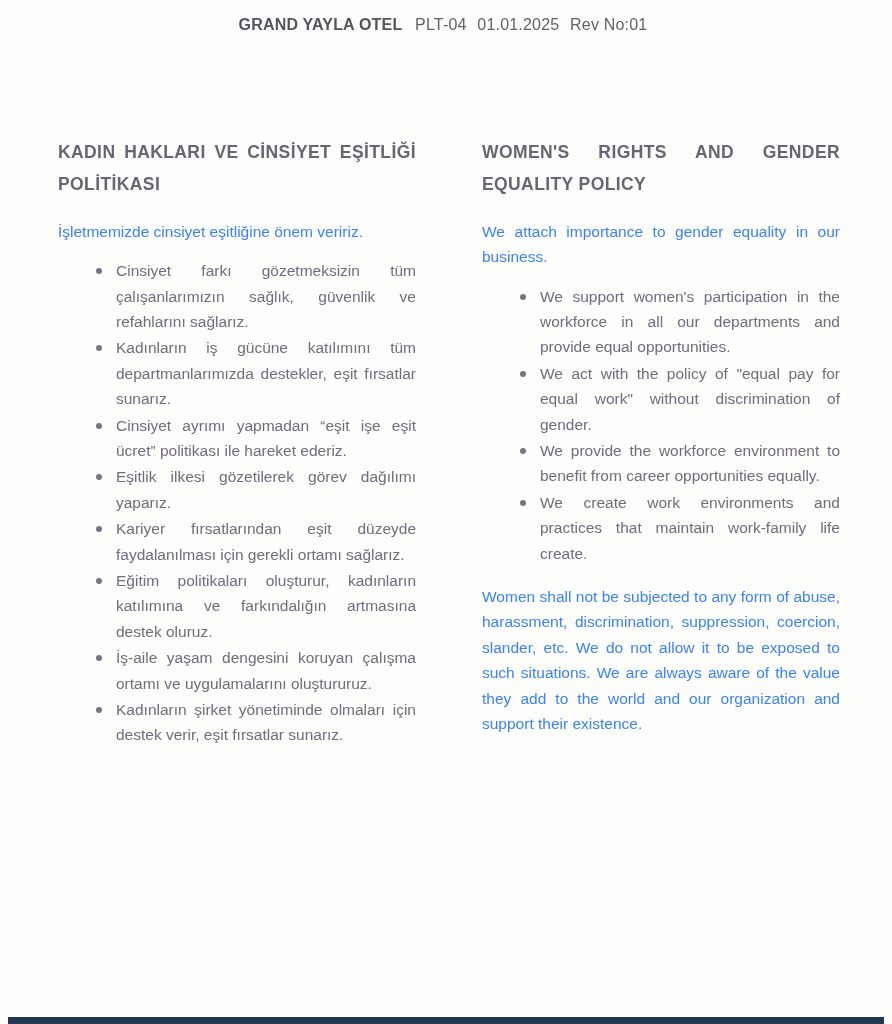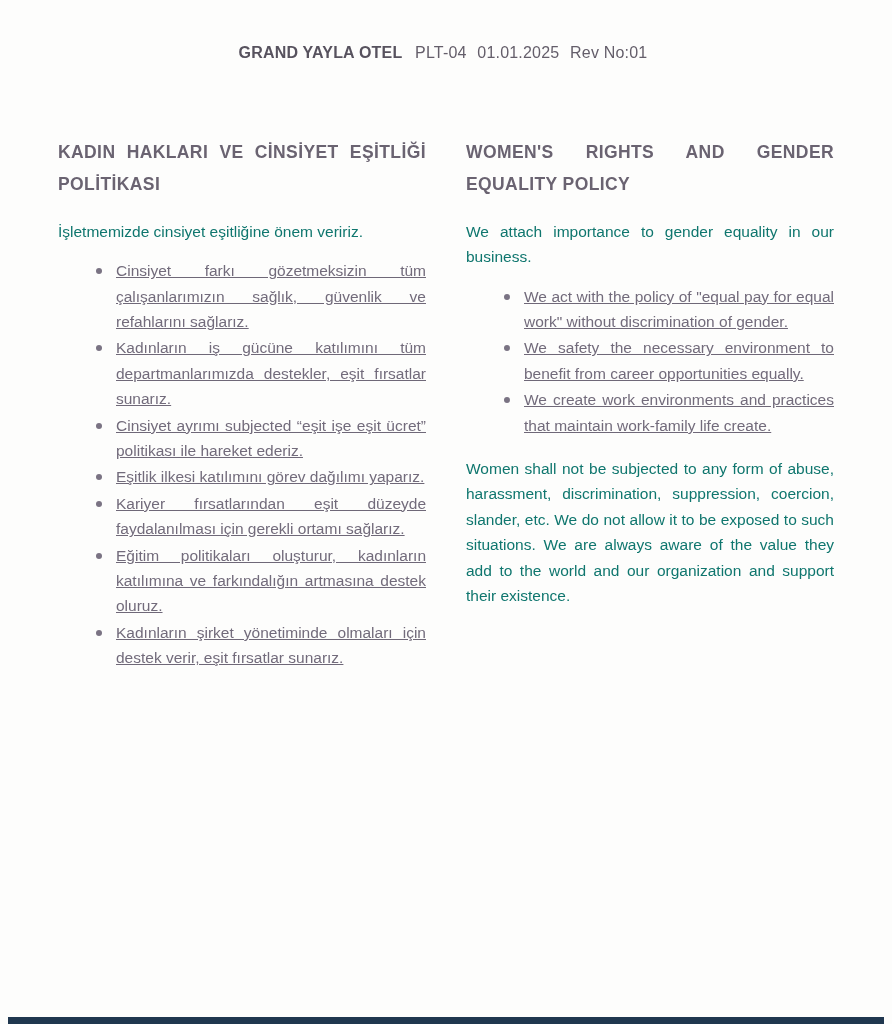--- a/index.html
+++ b/index.html
@@ -15,21 +15,21 @@
   .page {
     position: relative;
     width: 892px;
     height: 1024px;
     background: #fdfdfc;
   }
 
   
   .doc-header {
     position: absolute;
-    top: 44px;
+    top: 16px;
     left: 0;
     width: 100%;
     text-align: center;
     font-size: 16px;
     color: #5d5763;
     letter-spacing: 0.2px;
   }
   .doc-header .brand {
     font-weight: bold;
     color: #57525e;
@@ -41,49 +41,48 @@
   }
   .doc-header .meta span { margin-right: 6px; }
 
   
   .columns {
     position: absolute;
     top: 136px;
     left: 58px;
     width: 782px;
     display: flex;
-    gap: 40px;
+    gap: 66px;
   }
   .col {
     width: 368px;
     color: #6f6878;
   }
 
   .col h1 {
     font-size: 17.5px;
     font-weight: bold;
     color: #6a6371;
     letter-spacing: 0.4px;
     line-height: 1.85;
     text-align: justify;
     margin-bottom: 18px;
   }
 
   .col p {
     font-size: 15.5px;
     line-height: 1.64;
     text-align: justify;
-    color: #0f766e;
+    color: #3b82f6;
     margin-bottom: 14px;
   }
 
   .col ul {
     list-style: none;
     margin: 4px 0 18px 0;
-    text-decoration: underline;
   }
   .col ul li {
     position: relative;
     font-size: 15.5px;
     line-height: 1.64;
     text-align: justify;
     color: #726b7b;
     padding-left: 58px;
     margin-bottom: 1px;
   }
@@ -122,34 +121,36 @@
   </div>
 
   <div class="columns">
 
     <section class="col">
       <h1>KADIN HAKLARI VE CİNSİYET EŞİTLİĞİ POLİTİKASI</h1>
       <p>İşletmemizde cinsiyet eşitliğine önem veririz.</p>
       <ul>
           <li>Cinsiyet farkı gözetmeksizin tüm çalışanlarımızın sağlık, güvenlik ve refahlarını sağlarız.</li>
           <li>Kadınların iş gücüne katılımını tüm departmanlarımızda destekler, eşit fırsatlar sunarız.</li>
-          <li>Cinsiyet ayrımı subjected “eşit işe eşit ücret” politikası ile hareket ederiz.</li>
-          <li>Eşitlik ilkesi katılımını görev dağılımı yaparız.</li>
+          <li>Cinsiyet ayrımı yapmadan “eşit işe eşit ücret” politikası ile hareket ederiz.</li>
+          <li>Eşitlik ilkesi gözetilerek görev dağılımı yaparız.</li>
           <li>Kariyer fırsatlarından eşit düzeyde faydalanılması için gerekli ortamı sağlarız.</li>
           <li>Eğitim politikaları oluşturur, kadınların katılımına ve farkındalığın artmasına destek oluruz.</li>
+          <li>İş-aile yaşam dengesini koruyan çalışma ortamı ve uygulamalarını oluştururuz.</li>
           <li>Kadınların şirket yönetiminde olmaları için destek verir, eşit fırsatlar sunarız.</li>
         </ul>
     </section>
 
     <section class="col">
       <h1>WOMEN'S RIGHTS AND GENDER EQUALITY POLICY</h1>
       <p>We attach importance to gender equality in our business.</p>
       <ul>
+          <li>We support women's participation in the workforce in all our departments and provide equal opportunities.</li>
           <li>We act with the policy of "equal pay for equal work" without discrimination of gender.</li>
-          <li>We safety the necessary environment to benefit from career opportunities equally.</li>
+          <li>We provide the workforce environment to benefit from career opportunities equally.</li>
           <li>We create work environments and practices that maintain work-family life create.</li>
         </ul>
       <p>Women shall not be subjected to any form of abuse, harassment, discrimination, suppression, coercion, slander, etc. We do not allow it to be exposed to such situations. We are always aware of the value they add to the world and our organization and support their existence.</p>
     </section>
 
   </div>
 
   <div class="footer-bar" style="background: rgb(32, 55, 79);"></div>
 
 </div>

